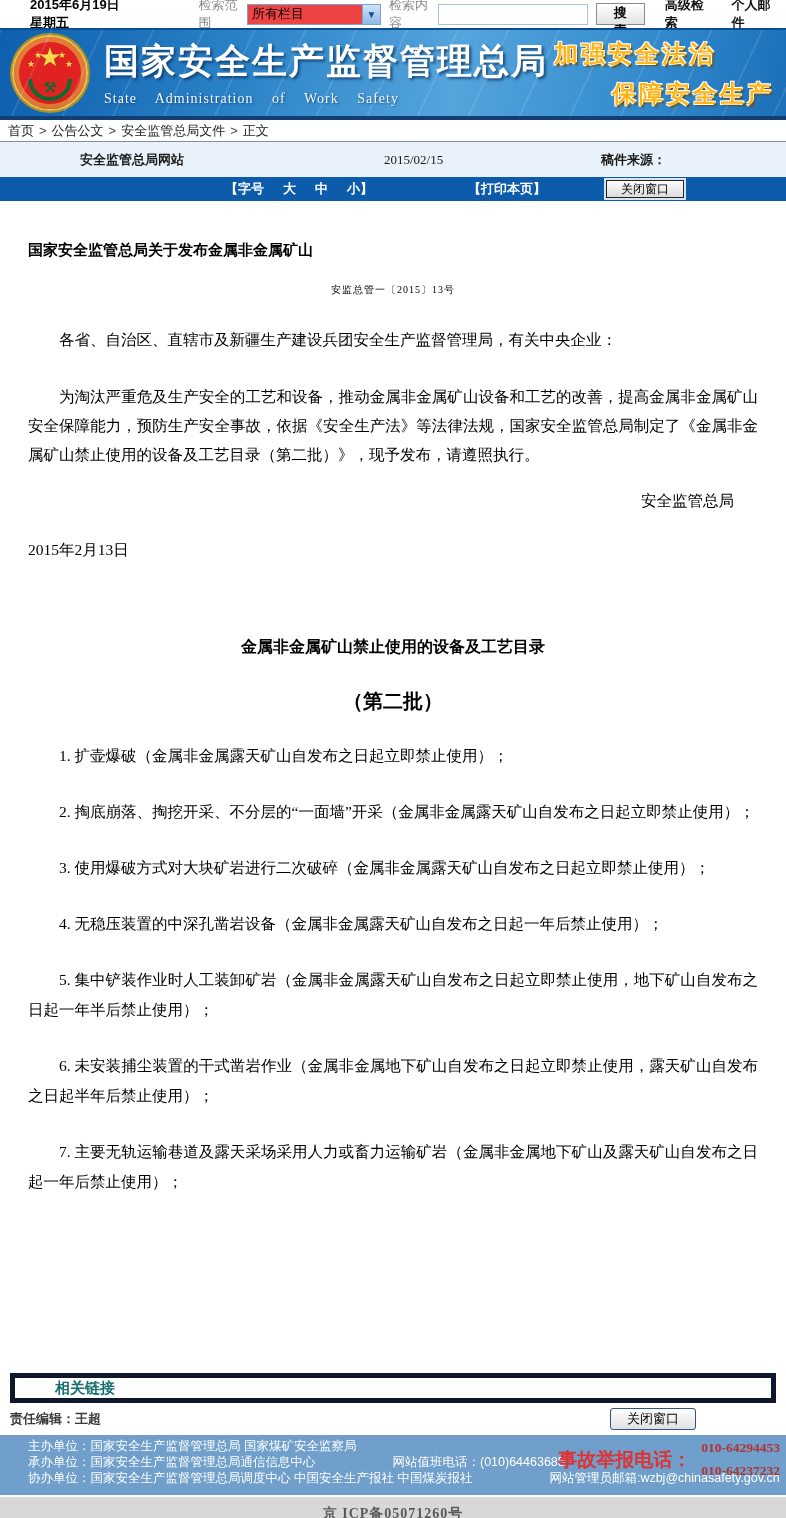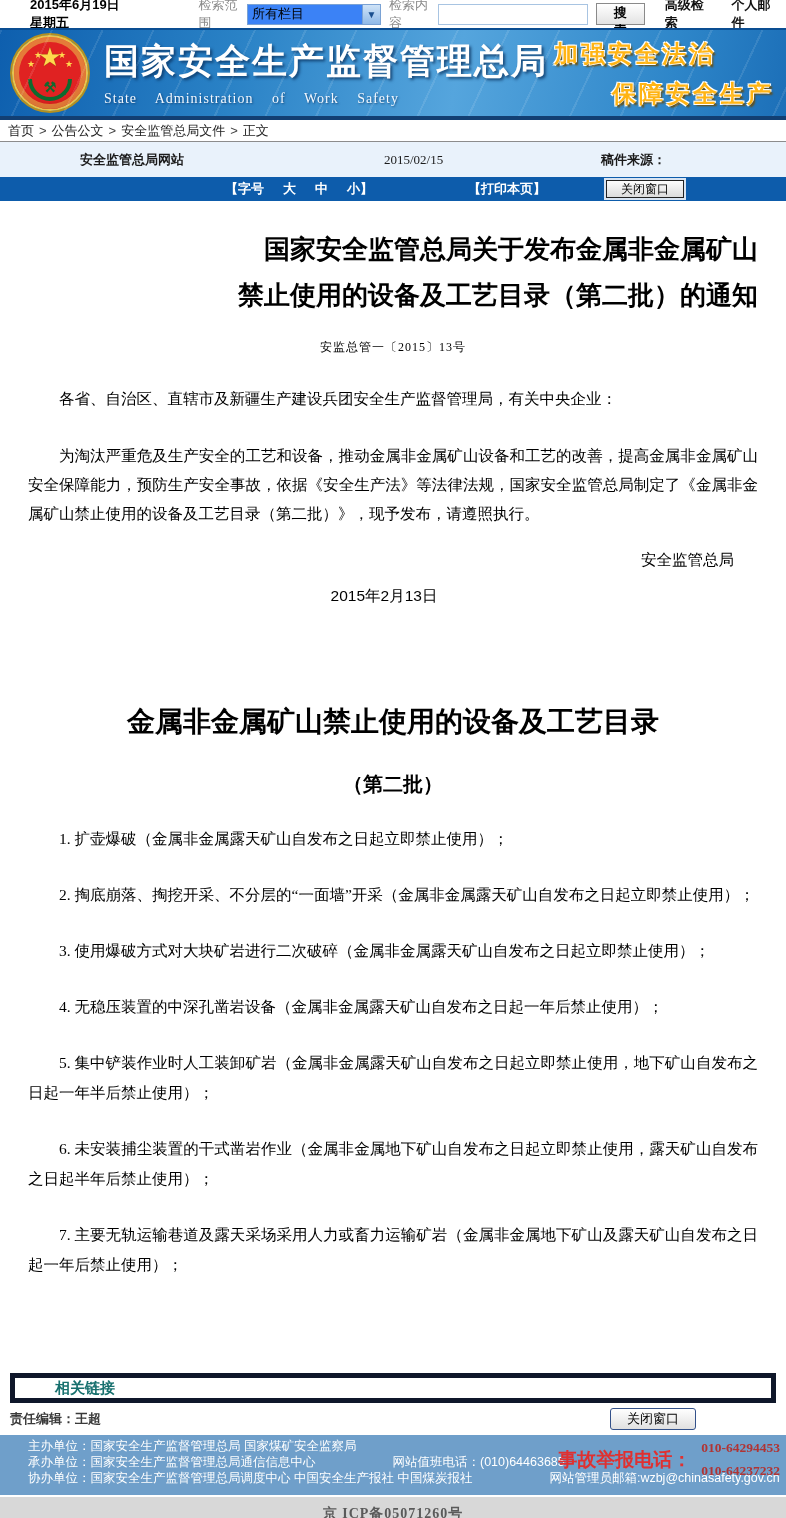--- a/index.html
+++ b/index.html
@@ -10,21 +10,21 @@
   }
 
   
   .topbar {
     height:28px; display:flex; align-items:center; gap:8px;
     padding:0 14px 0 30px; background:#fff; font-size:12px;
   }
   .topbar .date { font-weight:bold; font-size:13px; margin-right:60px; }
   .topbar .lbl { color:#8a8a8a; font-size:13px; }
   .fake-select {
-    width:170px; height:21px; border:1px solid #7aa2d4; background:#3b82f6;
+    width:170px; height:21px; border:1px solid #7aa2d4; background:#ef4444;
     display:flex; align-items:center; justify-content:space-between;
     font-size:13px; padding-left:4px; cursor:default;
   }
   .fake-select .arrow {
     width:18px; height:100%; background:linear-gradient(#cfe3f7,#8fb9e8);
     border-left:1px solid #7aa2d4; display:flex; align-items:center; justify-content:center;
     color:#1a4f8f; font-size:10px;
   }
   .search-input {
     width:150px; height:21px; border:1px solid #a8c4e2; background:#fff;
@@ -122,29 +122,29 @@
     margin-left:60px; height:18px; padding:0 14px; font-size:12px; font-weight:normal;
     background:linear-gradient(#fdfdfd,#dcdcdc); border:1px solid #222;
     box-shadow:0 0 0 2px #d8e4f2; cursor:pointer;
   }
 
   
   .content {
     height:1172px; padding:0 28px; background:#fff; overflow:hidden;
     font-family:"Liberation Serif", serif; font-size:15.5px; color:#000;
   }
-  .doc-title { text-align:right; font-size:26px; font-weight:bold; line-height:46px; }
+  .doc-title { text-align:left; font-size:15px; font-weight:bold; line-height:46px; }
   .doc-title.first { padding-top:26px; }
-  .doc-number { text-align:center; font-size:12px; margin-top:20px; letter-spacing:1px; }
+  .doc-number { text-align:center; font-size:10px; margin-top:10px; letter-spacing:1px; }
   .para { line-height:29px; text-align:justify; }
   .salutation { margin-top:28px; text-indent:2em; }
   .bodypara { margin-top:28px; text-indent:2em; }
   .sign { text-align:right; padding-right:24px; margin-top:22px; }
-  .sign-date { text-align:center; padding-right:18px; margin-top:15px; font-family:Liberation Sans, sans-serif; }
-  .catalog-title { text-align:center; font-size:28px; font-weight:bold; margin-top:96px; }
+  .sign-date { text-align:left; padding-right:18px; margin-top:28px; font-family:Liberation Serif, serif; }
+  .catalog-title { text-align:center; font-size:16px; font-weight:bold; margin-top:76px; }
   .catalog-sub { text-align:center; font-size:20px; font-weight:bold; margin-top:30px; }
   .intro { margin-top:42px; text-indent:2em; }
   .item { margin-top:26px; text-indent:2em; line-height:30px; text-align:justify; }
 
   
   .related {
     margin:0 10px; height:30px; border:5px solid #0f172a; background:#fff;
     display:flex; align-items:center;
   }
   .related .rtitle { margin-left:40px; font-size:15px; font-weight:bold; color:#17706e; }
@@ -243,21 +243,20 @@
     <span>大</span>
     <span>中</span>
     <span>小】</span>
   </div>
   <span class="print">【打印本页】</span>
   <button class="close-btn">关闭窗口</button>
 </div>
 
 <div class="content">
   <div class="doc-title first">国家安全监管总局关于发布金属非金属矿山</div>
-  <div class="doc-title">禁止使用的设备及工艺目录（第二批）的通知</div>
   <div class="doc-number">安监总管一〔2015〕13号</div>
 
   <p class="para salutation">各省、自治区、直辖市及新疆生产建设兵团安全生产监督管理局，有关中央企业：</p>
   <p class="para bodypara">为淘汰严重危及生产安全的工艺和设备，推动金属非金属矿山设备和工艺的改善，提高金属非金属矿山安全保障能力，预防生产安全事故，依据《安全生产法》等法律法规，国家安全监管总局制定了《金属非金属矿山禁止使用的设备及工艺目录（第二批）》，现予发布，请遵照执行。</p>
 
   <div class="sign">安全监管总局</div>
   <div class="sign-date">2015年2月13日</div>
 
   <div class="catalog-title">金属非金属矿山禁止使用的设备及工艺目录</div>
   <div class="catalog-sub">（第二批）</div>

